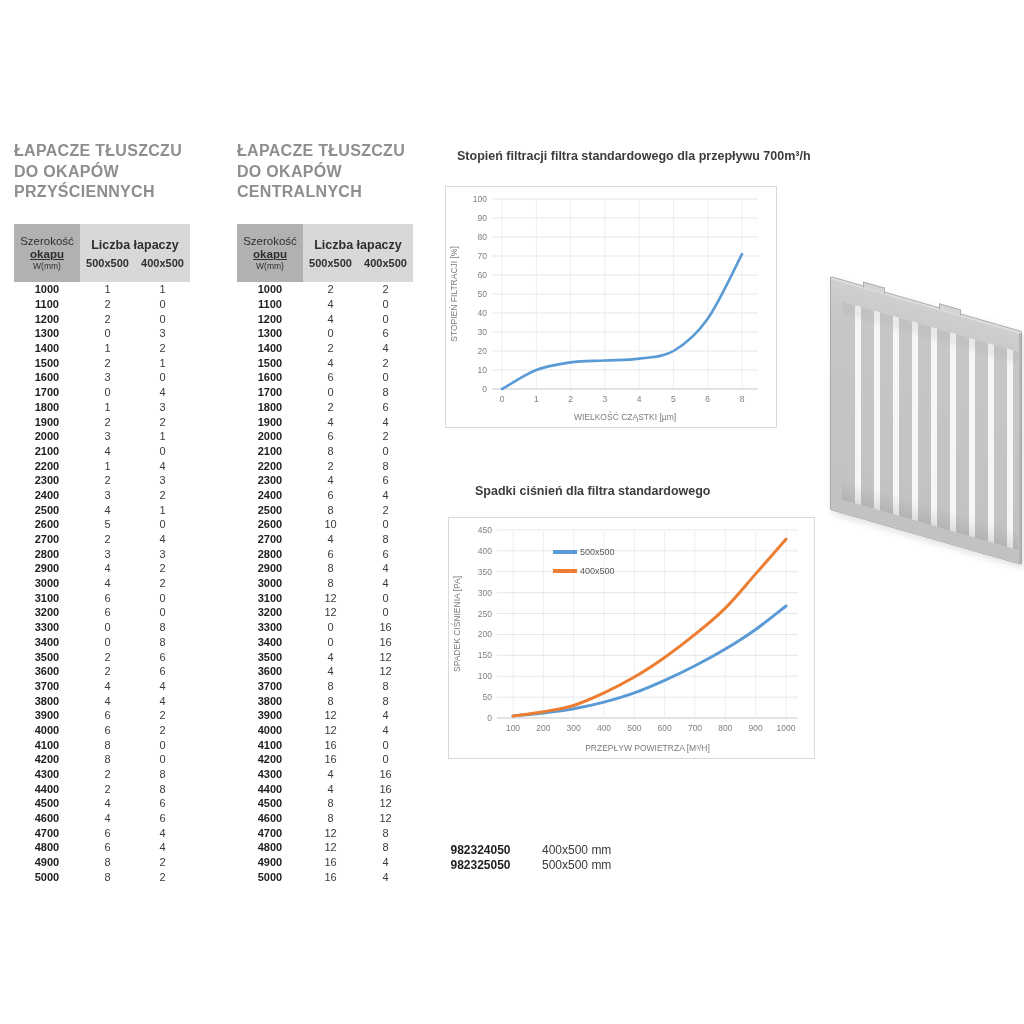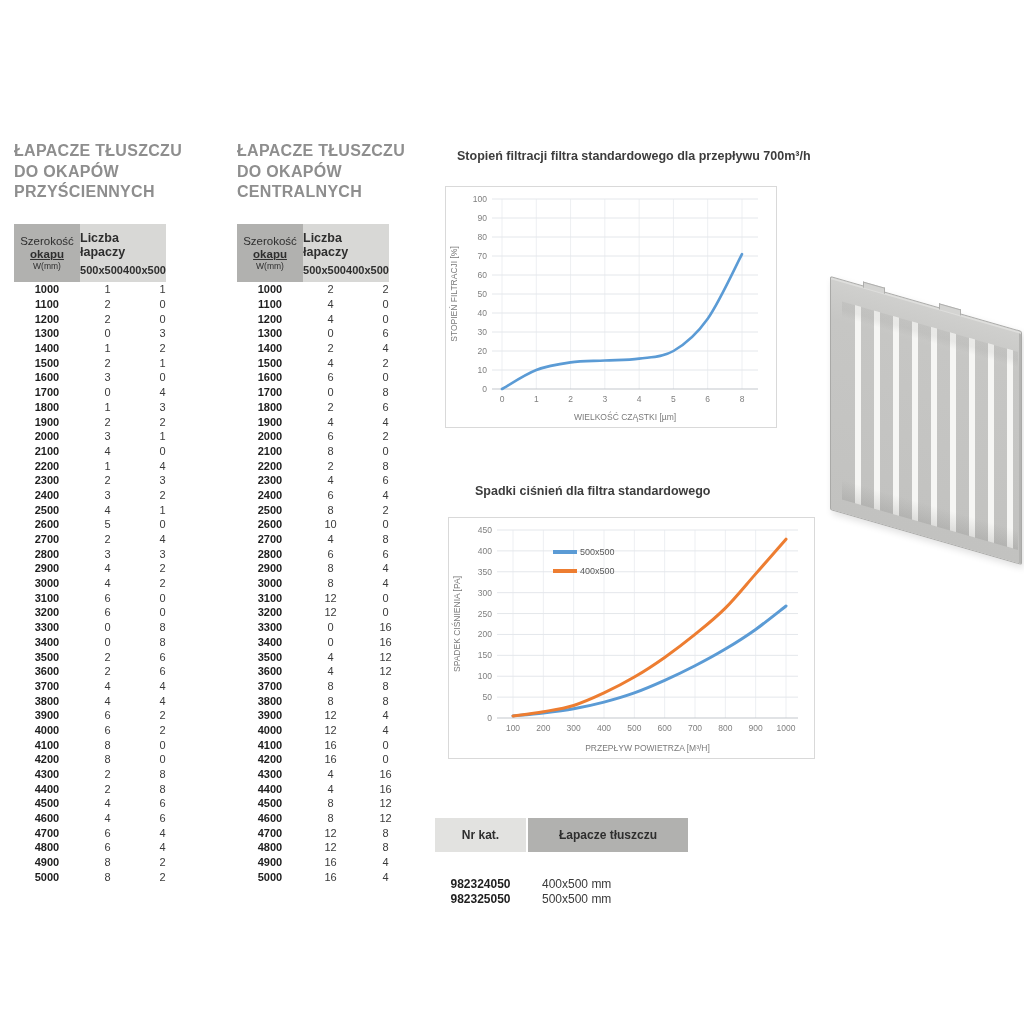--- a/index.html
+++ b/index.html
@@ -15,21 +15,21 @@
   
   .big-table{position:absolute;top:224px;width:176px;}
   #table-wall{left:14px;}
   #table-central{left:237px;}
   .thead{display:flex;height:58px;}
   .th-left{width:66px;background:#b1b1af;display:flex;flex-direction:column;
     align-items:center;justify-content:center;color:#2e2e2e;}
   .th-left .l1{font-size:11.5px;font-weight:normal;line-height:13px;}
   .th-left .l2{font-size:11.5px;font-weight:bold;line-height:13px;text-decoration:underline;}
   .th-left .l3{font-size:8.5px;line-height:11px;}
-  .th-right{width:86px;background:#d8d8d6;display:flex;flex-direction:column;
+  .th-right{width:110px;background:#d8d8d6;display:flex;flex-direction:column;
     align-items:center;justify-content:center;color:#2e2e2e;}
   .th-group{font-size:12.5px;font-weight:bold;margin-bottom:5px;}
   .th-cols{display:flex;width:100%;}
   .th-cols span{flex:1;text-align:center;font-size:11px;font-weight:bold;}
   .tbody{display:flex;flex-direction:column;}
   .trow{display:flex;height:14.7px;align-items:center;}
   .trow .c0{width:66px;text-align:center;font-weight:bold;font-size:11px;color:#1e1e1e;}
   .trow .c1,.trow .c2{width:55px;text-align:center;font-size:11px;color:#3a3a3a;}
 
   
@@ -626,24 +626,20 @@
         <line x1="104" y1="34" x2="128" y2="34" stroke="#5b9bd5" stroke-width="4"></line>
         <text x="131" y="37" font-size="9" fill="#595959" font-family="Liberation Sans, sans-serif">500x500</text>
         <line x1="104" y1="53" x2="128" y2="53" stroke="#ed7d31" stroke-width="4"></line>
         <text x="131" y="56" font-size="9" fill="#595959" font-family="Liberation Sans, sans-serif">400x500</text>
         <text x="198.5" y="233" text-anchor="middle" font-size="8.5" fill="#7a7a7a" font-family="Liberation Sans, sans-serif">PRZEPŁYW POWIETRZA [M³/H]</text>
         <text x="11" y="106" text-anchor="middle" font-size="8.5" fill="#7a7a7a" font-family="Liberation Sans, sans-serif" transform="rotate(-90 11 106)">SPADEK CIŚNIENIA [PA]</text>
       </svg>
   </div>
 
   <div id="catalog">
-    <div class="cat-head">
-      <div class="h0">Nr kat.</div>
-      <div class="h1">Łapacze tłuszczu</div>
-    </div>
     <div class="cat-rows">
         <div class="cat-row">
           <span class="c0">982324050</span>
           <span class="c1">400x500 mm</span>
         </div>
         <div class="cat-row">
           <span class="c0">982325050</span>
           <span class="c1">500x500 mm</span>
         </div>
       </div>

